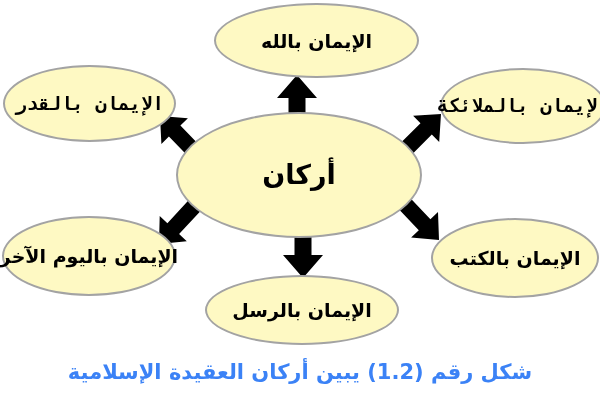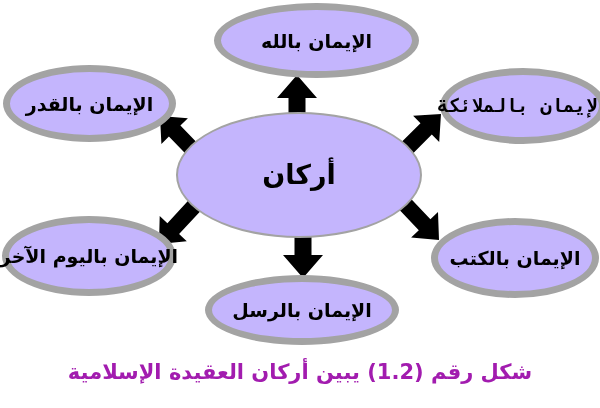--- a/index.html
+++ b/index.html
@@ -14,23 +14,23 @@
   }
   .arrows-svg {
     position: absolute;
     left: 0; top: 0;
     width: 600px; height: 408px;
     pointer-events: none;
   }
   .arrows-svg polygon { fill: #000000; }
   .node {
     position: absolute;
-    border: 7px solid #a3a3a3;
+    border: 2px solid #a3a3a3;
     border-radius: 50%;
-    background: #c4b5fd;
+    background: #fef9c3;
     display: flex;
     align-items: center;
     justify-content: center;
     text-align: center;
     direction: rtl;
     font-weight: bold;
     font-size: 19px;
     white-space: nowrap;
     box-sizing: border-box;
   }
@@ -40,29 +40,29 @@
     flex-direction: column;
     font-size: 27px;
     line-height: 1.55;
     z-index: 2;
   }
   .node-top          { left: 214px; top: 3px;   width: 205px; height: 75px; }
   .node-top-right    { left: 440px; top: 68px;  width: 166px; height: 76px; font-family: Liberation Mono, monospace; }
   .node-bottom-right { left: 431px; top: 218px; width: 168px; height: 80px; }
   .node-bottom       { left: 205px; top: 275px; width: 194px; height: 70px; }
   .node-bottom-left  { left: 2px;   top: 216px; width: 174px; height: 80px; text-align: center; }
-  .node-top-left     { left: 3px;   top: 65px;  width: 173px; height: 77px; }
+  .node-top-left     { left: 3px;   top: 65px;  width: 173px; height: 77px; font-family: Liberation Mono, monospace; }
   .caption {
     position: absolute;
     left: 0; right: 0; top: 360px;
     text-align: center;
     direction: rtl;
     font-weight: bold;
     font-size: 21px;
-    color: #a21caf;
+    color: #3b82f6;
   }
 </style>
 </head>
 <body>
 
 <div class="figure">
 
   <svg class="arrows-svg" viewBox="0 0 600 408" aria-hidden="true">
 
     <polygon points="305.5,116 305.5,98 317,98 297,75 277,98 288.5,98 288.5,116"></polygon>

